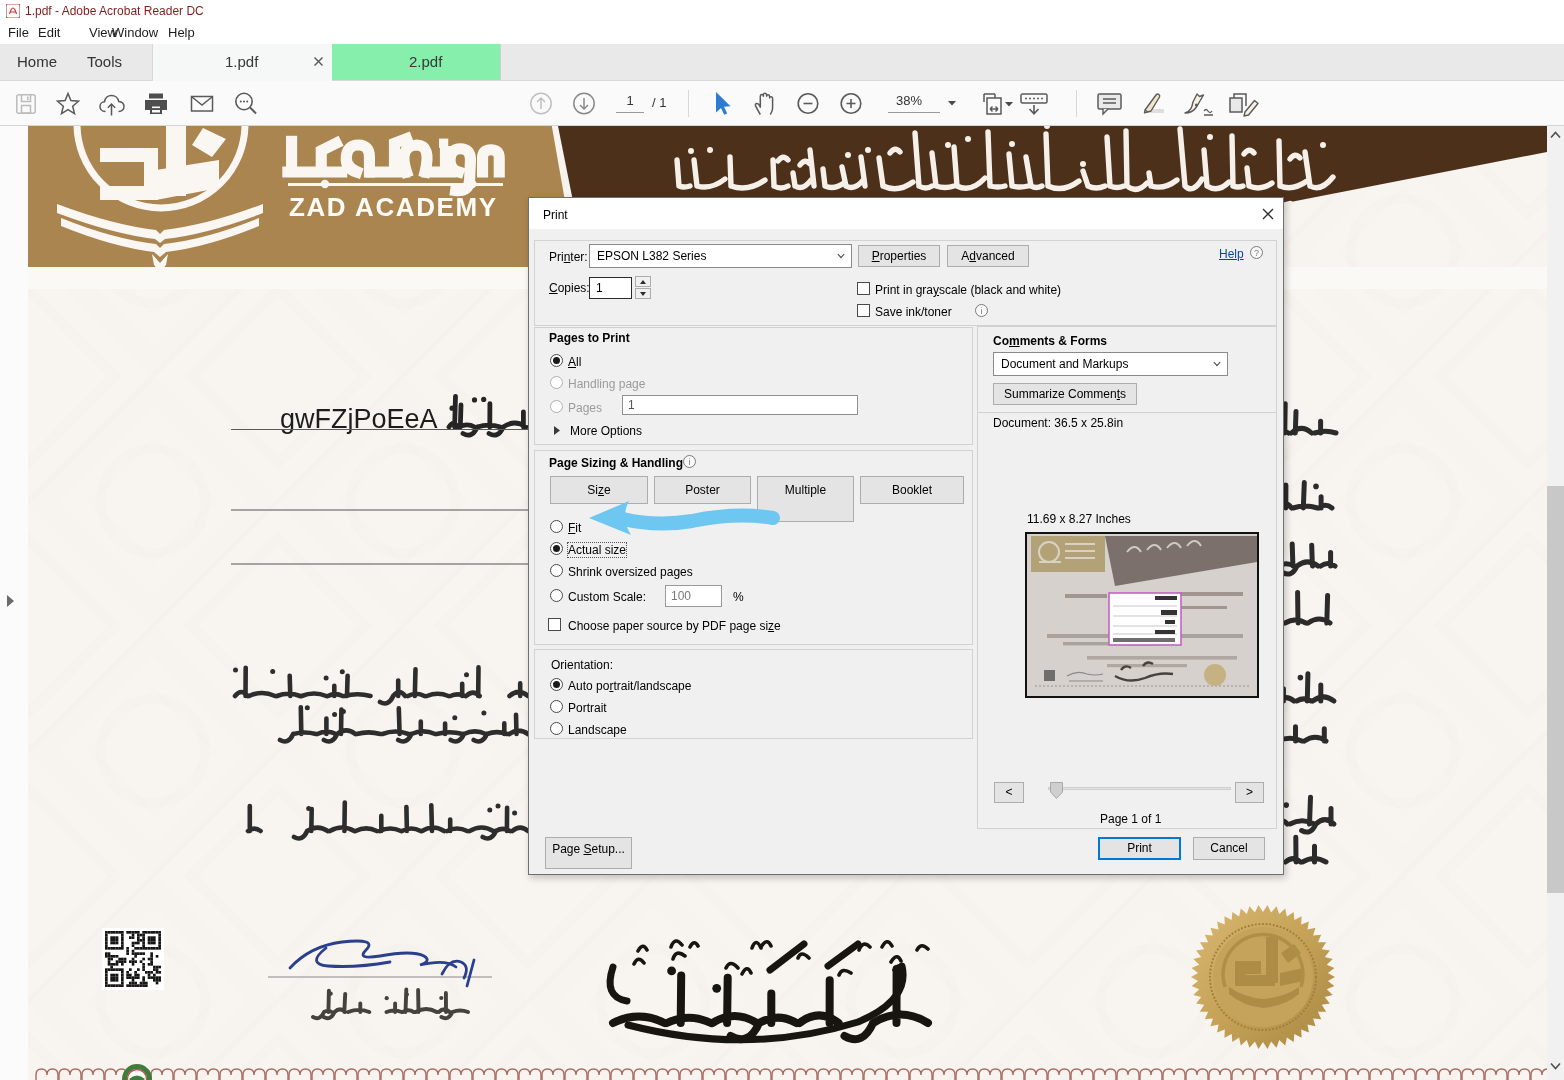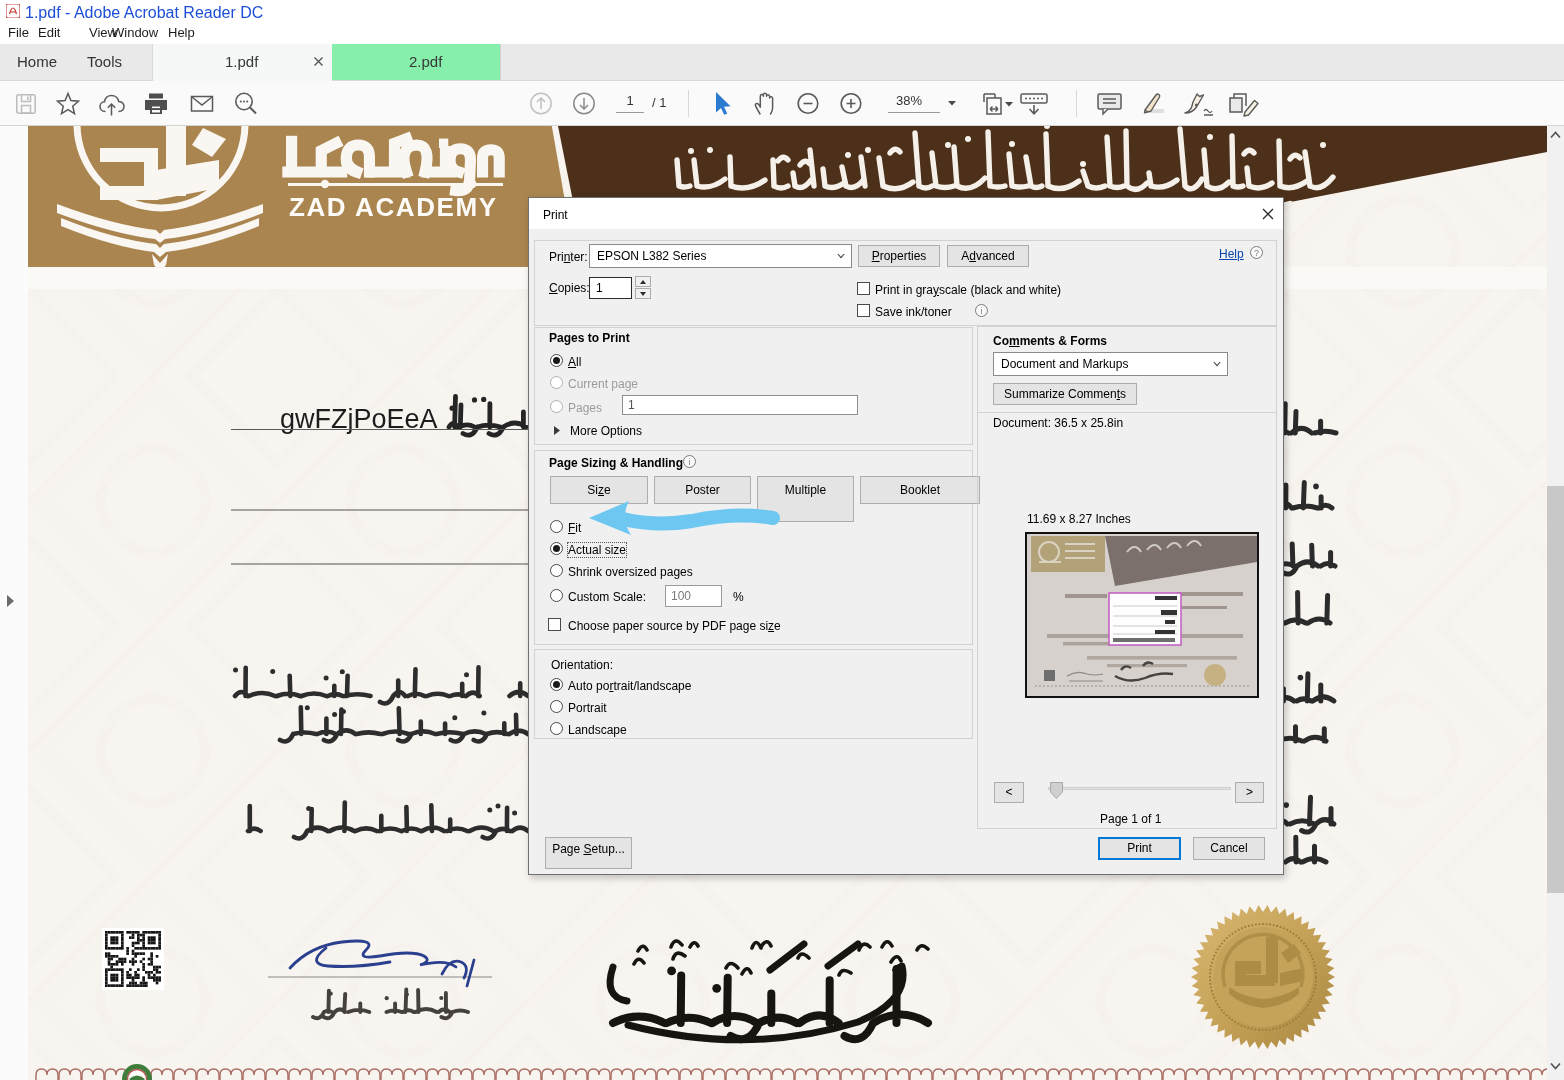--- a/index.html
+++ b/index.html
@@ -1,20 +1,20 @@
 <!DOCTYPE html>
 <html><head>
 <meta charset="utf-8">
 <style>
   * { margin:0; padding:0; box-sizing:border-box; }
   html,body { width:1564px; height:1080px; overflow:hidden; font-family:"Liberation Sans",sans-serif; }
   .abs { position:absolute; }
   
   #titlebar { left:0; top:0; width:1564px; height:22px; background:#ffffff; }
-  #titletext { left:25px; top:4px; font-size:16px; color:#1d4ed8; }
+  #titletext { left:25px; top:4px; font-size:12px; color:#7f1d1d; }
   #menubar { left:0; top:22px; width:1564px; height:22px; background:#ffffff; font-size:13px; color:#1c1c1c; }
   .mitem { position:absolute; top:3px; }
   #tabbar { left:0; top:44px; width:1564px; height:37px; background:#e9e9e9; border-bottom:1px solid #d9d9d9; }
   .tabtxt { position:absolute; top:9px; font-size:15px; color:#383838; }
   #tab1 { position:absolute; left:152px; top:0; width:180px; height:37px; background:#f6f7f7; border-left:1px solid #d9d9d9; }
   #tab2 { position:absolute; left:332px; top:0; width:169px; height:36px; background:#86efac; border-right:1px solid #cfcfcf; }
   #toolbar { left:0; top:81px; width:1564px; height:45px; background:#fafafa; border-bottom:1px solid #d4d4d4; }
   .tico { position:absolute; top:0; }
   .tdiv { position:absolute; top:9px; width:1px; height:27px; background:#d8d8d8; }
   
@@ -776,36 +776,36 @@
   <div class="lab" style="left:346px;top:85px">Print in gra<span class="u">y</span>scale (black and white)</div>
   <div class="chk" style="left:328px;top:106px"></div>
   <div class="lab" style="left:346px;top:107px">Save ink/toner</div>
   <div class="icirc" style="left:446px;top:106px">i</div>
 
   <div class="grp" style="left:5px;top:129px;width:439px;height:118px"></div>
   <div class="lab bold" style="left:20px;top:133px">Pages to Print</div>
   <div class="radio sel" style="left:21px;top:156px"></div>
   <div class="lab" style="left:39px;top:157px"><span class="u">A</span>ll</div>
   <div class="radio dis" style="left:21px;top:178px"></div>
-  <div class="lab gray" style="left:39px;top:179px">Current page</div>
+  <div class="lab gray" style="left:39px;top:179px">Handling page</div>
   <div class="radio dis" style="left:21px;top:202px"></div>
   <div class="lab gray" style="left:39px;top:203px">Pages</div>
   <div class="field" style="left:93px;top:197px;width:236px;height:20px;border:1px solid #8f8f8f;color:#555;padding:2px 0 0 5px">1</div>
   <svg class="abs" style="left:24px;top:227px" width="8" height="11" viewBox="0 0 8 11">
       <path d="M1 1 L7 5.5 L1 10 Z" fill="#3a3a3a"></path>
     </svg>
   <div class="lab" style="left:41px;top:226px">More Options</div>
 
   <div class="grp" style="left:5px;top:252px;width:439px;height:195px"></div>
   <div class="lab bold" style="left:20px;top:258px">Page Sizing &amp; Handling</div>
   <div class="icirc" style="left:154px;top:257px">i</div>
   <div class="btn" style="left:21px;top:278px;width:98px;height:28px;line-height:26px">Si<span class="u">z</span>e</div>
   <div class="btn" style="left:125px;top:278px;width:97px;height:28px;line-height:26px">Poster</div>
   <div class="btn" style="left:228px;top:278px;width:97px;height:46px;line-height:26px">Multiple</div>
-  <div class="btn" style="left:331px;top:278px;width:120px;height:28px;line-height:26px">Booklet</div>
+  <div class="btn" style="left:331px;top:278px;width:104px;height:28px;line-height:26px">Booklet</div>
   <div class="radio" style="left:21px;top:322px"></div>
   <div class="lab" style="left:39px;top:323px"><span class="u">F</span>it</div>
   <div class="radio sel" style="left:21px;top:344px"></div>
   <div class="lab" style="left:39px;top:345px;outline:1px dotted #555">Actual size</div>
   <div class="radio" style="left:21px;top:366px"></div>
   <div class="lab" style="left:39px;top:367px">Shrink oversized pages</div>
   <div class="radio" style="left:21px;top:391px"></div>
   <div class="lab" style="left:39px;top:392px">Custom Scale:</div>
   <div class="field" style="left:136px;top:387px;width:57px;height:22px;border:1px solid #9a9a9a;color:#7a7a7a;padding:3px 0 0 5px">100</div>
   <div class="lab" style="left:204px;top:392px">%</div>

